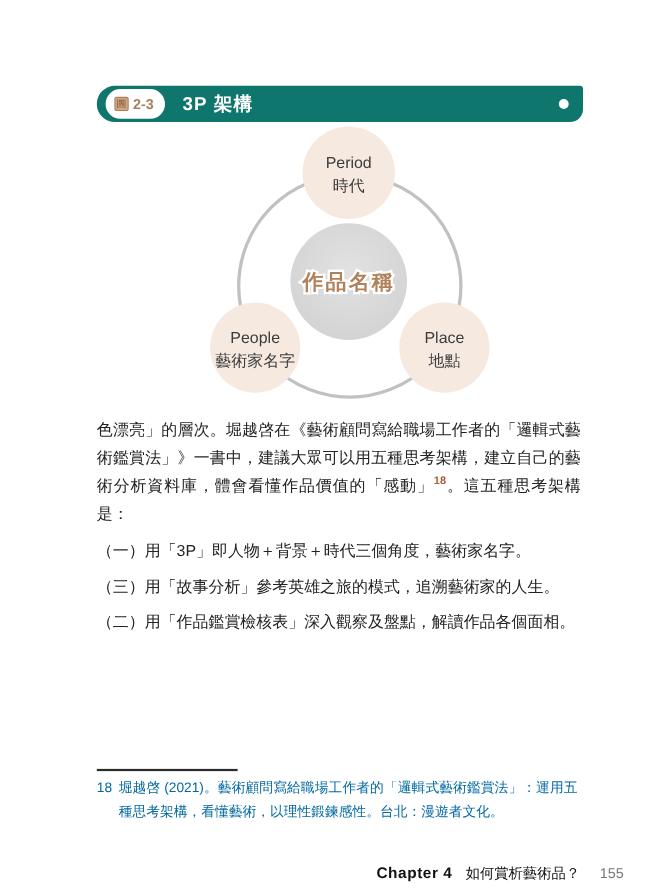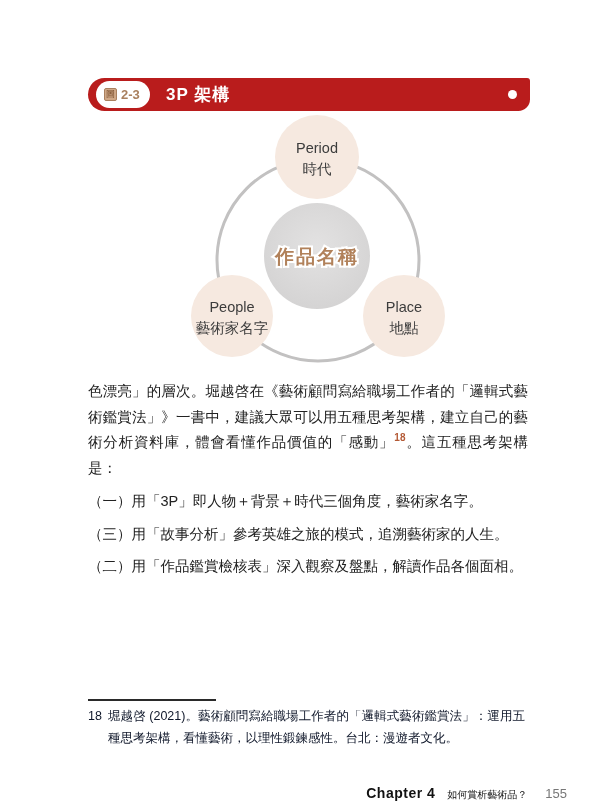--- a/index.html
+++ b/index.html
@@ -12,21 +12,21 @@
     height: 812px;
     background: #ffffff;
     overflow: hidden;
   }
 
   
   .figure-bar {
     position: absolute;
     left: 88px; top: 78px;
     width: 442px; height: 33px;
-    background: #b91c1c;
+    background: #0f766e;
     border-radius: 17px 3px 12px 17px;
   }
   .figure-bar-title {
     position: absolute;
     left: 78px; top: 0;
     line-height: 33px;
     color: #ffffff;
     font-size: 17px;
     font-weight: bold;
     letter-spacing: 1px;
@@ -120,21 +120,21 @@
   .footnote-rule {
     position: absolute;
     left: 88px; top: 699px;
     width: 128px; height: 2px;
     background: #2a2a2a;
   }
   .footnote {
     position: absolute;
     left: 88px; top: 705px;
     width: 437px;
-    color: #0f172a;
+    color: #0369a1;
     font-size: 12.5px;
     line-height: 22px;
     text-align: justify;
     padding-left: 20px;
     text-indent: -20px;
   }
   .footnote .fn-number { margin-right: 6px; }
 
   
   .page-footer {
@@ -145,21 +145,21 @@
   }
   .footer-chapter {
     font-weight: bold;
     color: #111111;
     font-size: 14px;
     letter-spacing: 0.5px;
     margin-top: 28px;
   }
   .footer-title {
     color: #111111;
-    font-size: 10px;
+    font-size: 13px;
     margin-left: 12px;
   }
   .footer-page {
     color: #777777;
     font-size: 13px;
     margin-left: 18px;
     text-align: center;
   }
 </style>
 </head>

